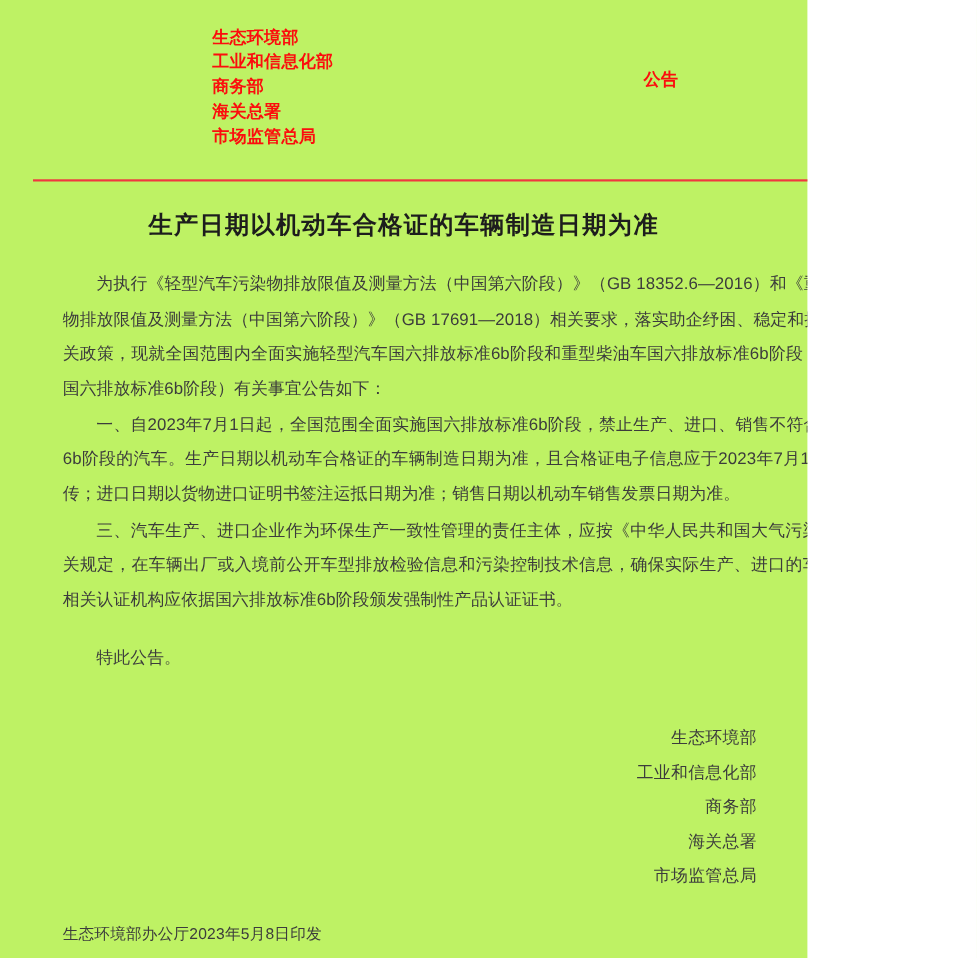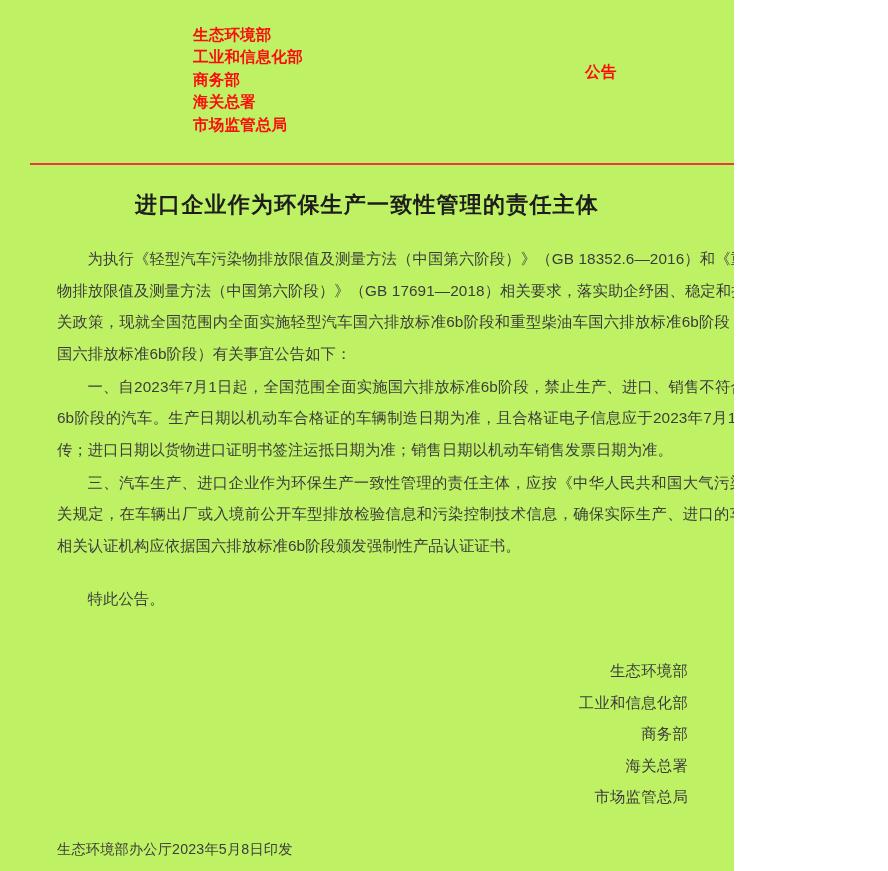--- a/index.html
+++ b/index.html
@@ -144,21 +144,21 @@
       <div class="issuer-line">商务部</div>
       <div class="issuer-line">海关总署</div>
       <div class="issuer-line">市场监管总局</div>
     </div>
     <div class="gonggao-mark">公告</div>
   </div>
 
 
   <div class="red-rule"></div>
 
-  <div class="doc-title">进口企业作为环保生产一致性管理的责任主体</div>
+  <div class="doc-title">生产日期以机动车合格证的车辆制造日期为准</div>
 
   <div class="body-wrap">
     <p class="para">为执行《轻型汽车污染物排放限值及测量方法（中国第六阶段）》（GB 18352.6—2016）和《重型柴油车污染物排放限值及测量方法（中国第六阶段）》（GB 17691—2018）相关要求，落实助企纾困、稳定和扩大汽车消费相关政策，现就全国范围内全面实施轻型汽车国六排放标准6b阶段和重型柴油车国六排放标准6b阶段（以下合并简称国六排放标准6b阶段）有关事宜公告如下：</p>
     <p class="para">一、自2023年7月1日起，全国范围全面实施国六排放标准6b阶段，禁止生产、进口、销售不符合国六排放标准6b阶段的汽车。生产日期以机动车合格证的车辆制造日期为准，且合格证电子信息应于2023年7月1日0时前完成上传；进口日期以货物进口证明书签注运抵日期为准；销售日期以机动车销售发票日期为准。</p>
     <p class="para">三、汽车生产、进口企业作为环保生产一致性管理的责任主体，应按《中华人民共和国大气污染防治法》等有关规定，在车辆出厂或入境前公开车型排放检验信息和污染控制技术信息，确保实际生产、进口的车辆符合要求。相关认证机构应依据国六排放标准6b阶段颁发强制性产品认证证书。</p>
     <p class="para closing">特此公告。</p>
   </div>
 
   <div class="signature">
     <div class="sig-line">生态环境部</div>

